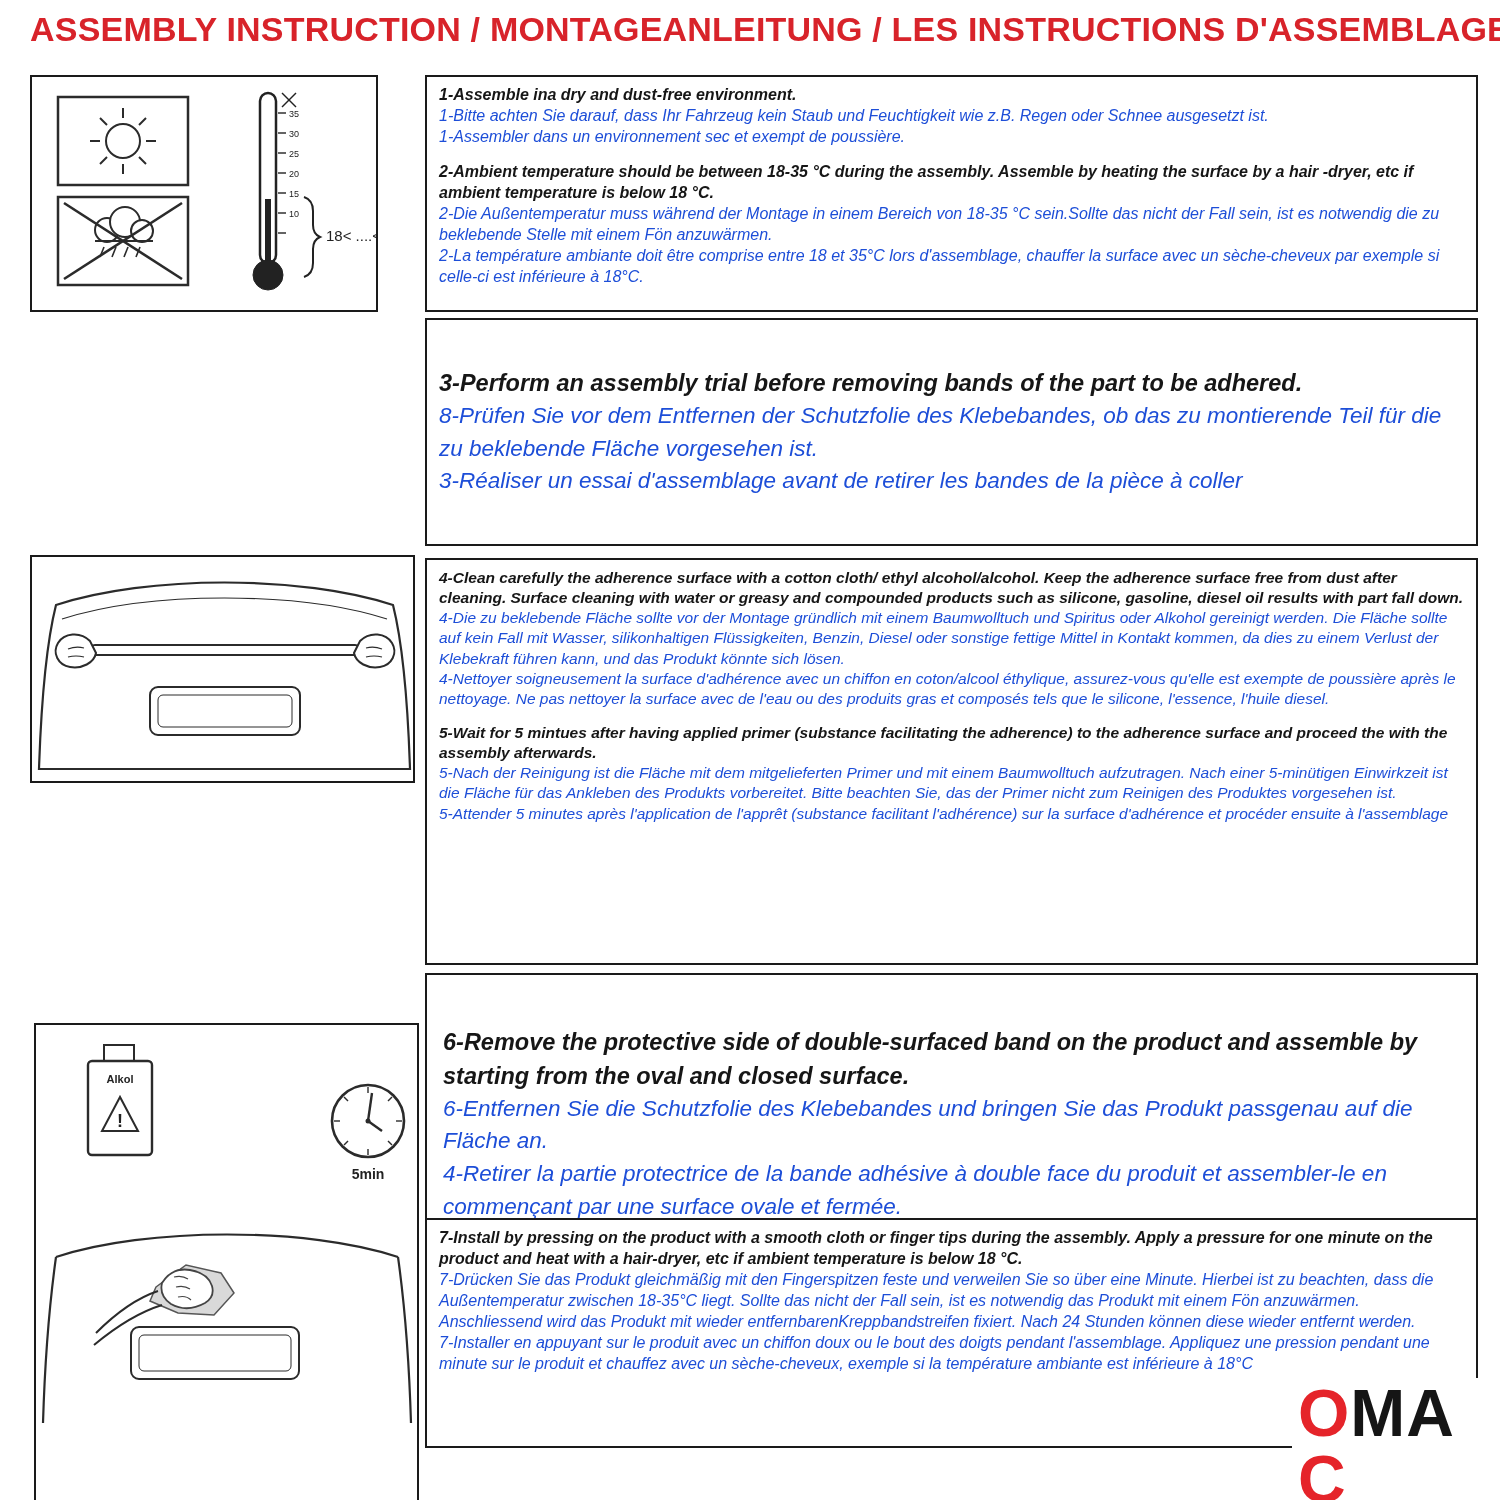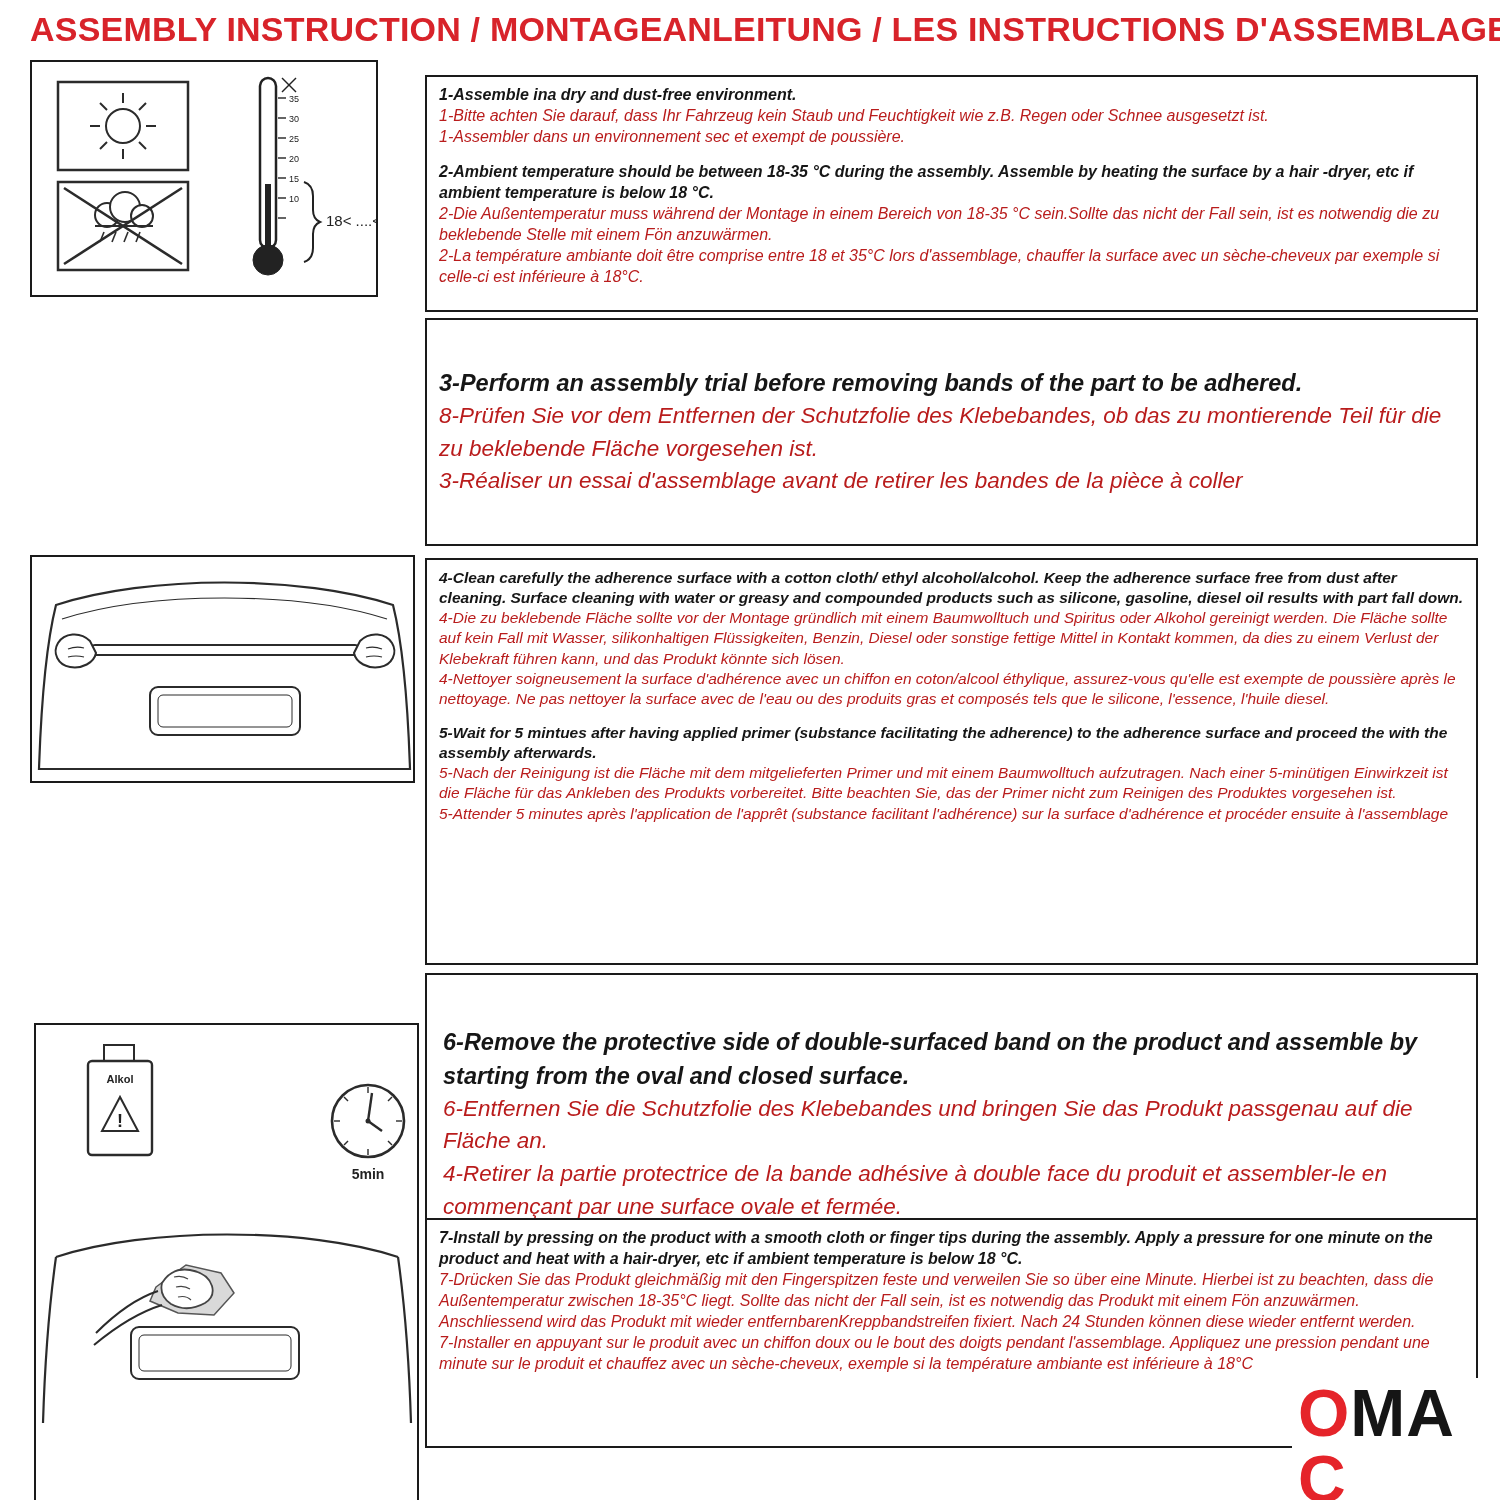--- a/index.html
+++ b/index.html
@@ -14,21 +14,21 @@
     position: absolute; left: 30px; top: 10px;
     font-size: 34px; font-weight: bold; letter-spacing: 0.2px;
     color: var(--accent_red, #d8232a); white-space: nowrap;
   }
   .box {
     position: absolute; border: 2px solid var(--border, #1a1a1a);
     background: #fff;
   }
   .txt { padding: 8px 12px; font-style: italic; }
   .b { font-weight: bold; color: #161616; }
-  .r { color: #b91c1c; }
+  .r { color: #1d4ed8; }
   .sz-sm { font-size: 16px; line-height: 1.31; }
   .sz-xs { font-size: 15.5px; line-height: 1.3; }
   .sz-lg { font-size: 22.5px; line-height: 1.45; }
   .sz-lg .b { font-size: 23.5px; }
   .center-v { display: flex; flex-direction: column; justify-content: center; }
   .gap { height: 14px; }
   svg { display: block; }
   svg text { font-family: "Liberation Sans", sans-serif; fill: #222; }
   .illus { position: relative; overflow: hidden; }
   .logo {
@@ -36,21 +36,21 @@
     font-weight: bold; font-size: 66px; line-height: 1;
     letter-spacing: 1px; background: #fff; padding: 2px 6px; margin-left: 20px;
   }
   .logo span { display: inline-block; }
 </style>
 </head>
 <body>
 
 <div class="page-title">ASSEMBLY INSTRUCTION / MONTAGEANLEITUNG / LES INSTRUCTIONS D'ASSEMBLAGE</div>
 
-<div class="box illus" style="left:30px; top:60px; width:348px; height:237px;">
+<div class="box illus" style="left:30px; top:75px; width:348px; height:237px;">
   <svg width="381" height="233" viewBox="0 0 381 233">
 
     <g>
       <rect x="26" y="20" width="130" height="88" fill="none" stroke="#2b2b2b" stroke-width="2.5"></rect>
       <circle cx="91" cy="64" r="17" fill="none" stroke="#2b2b2b" stroke-width="2"></circle>
       <g stroke="#2b2b2b" stroke-width="2">
         <line x1="114" y1="64" x2="124" y2="64"></line>
           <line x1="68" y1="64" x2="58" y2="64"></line>
         <line x1="91" y1="41" x2="91" y2="31"></line>
           <line x1="91" y1="87" x2="91" y2="97"></line>

